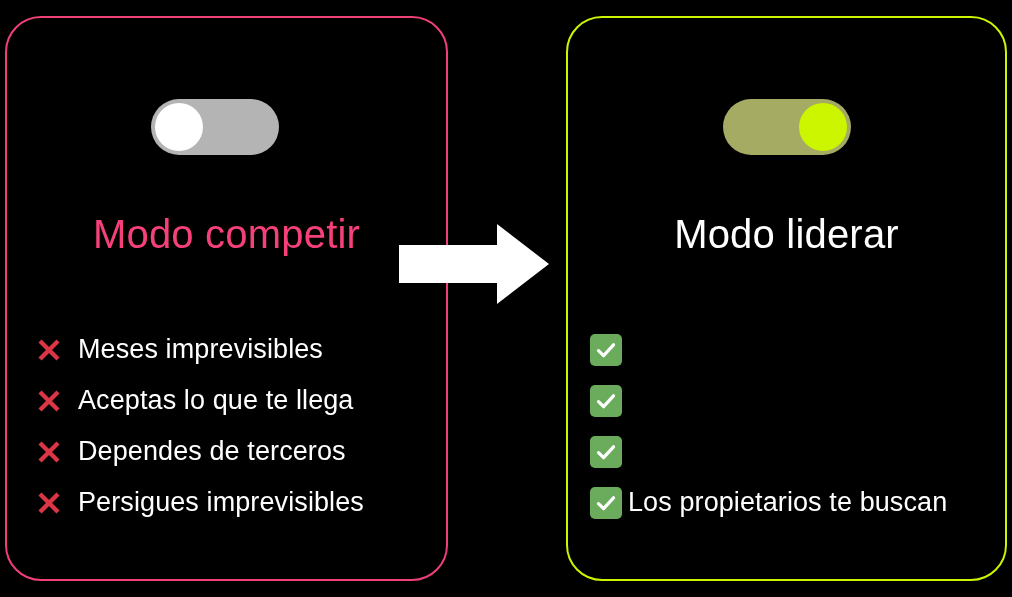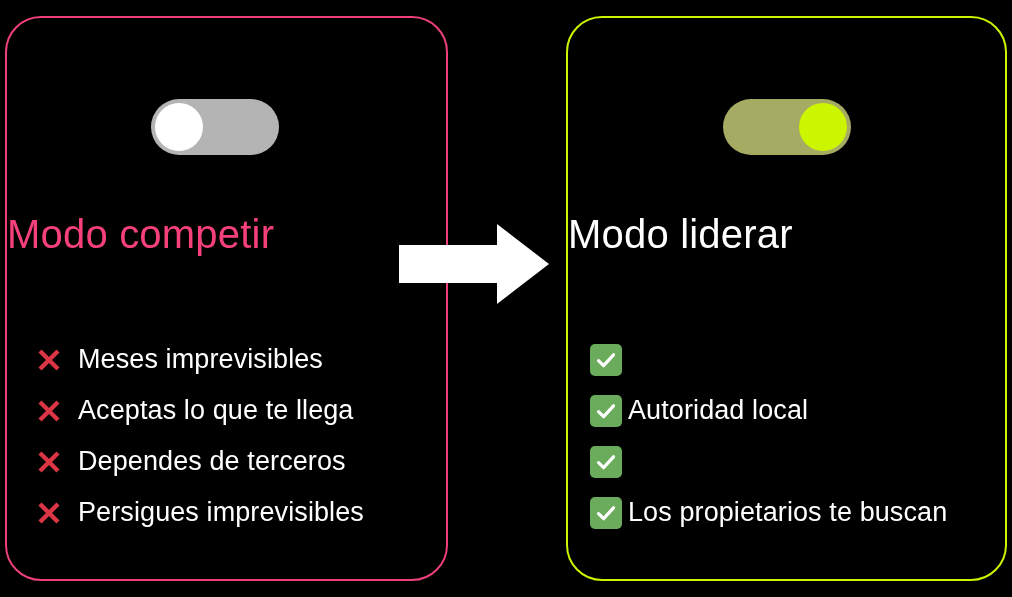--- a/index.html
+++ b/index.html
@@ -79,33 +79,34 @@
     right: 4px;
     background: #ccf500;
   }
 
   
   .card-title {
     position: absolute;
     left: 0;
     right: 0;
     top: 194px;
+    text-align: center;
     font-size: 40px;
     font-weight: 300;
     letter-spacing: 0.2px;
     line-height: 1.1;
     white-space: nowrap;
   }
   .title-compete { color: #f5407a; }
   .title-lead    { color: #ffffff; }
 
   
   .feature-list {
     position: absolute;
-    top: 316px;
+    top: 306px;
   }
   .list-left  { left: 27px; }
   .list-right { left: 22px; }
 
   .feature-row {
     display: flex;
     align-items: center;
     height: 51px;
   }
   .feature-label {
@@ -222,21 +223,20 @@
           </svg>
         </span>
       </div>
 
       <div class="feature-row">
         <span class="check-slot">
           <svg width="24" height="24" viewBox="0 0 24 24" aria-hidden="true">
             <path d="M4.5 12.6 L9.6 17.7 L19.5 6.8" fill="none" stroke="#ffffff" stroke-width="3.2" stroke-linecap="round" stroke-linejoin="round"></path>
           </svg>
         </span>
-        <span class="feature-label">Autoridad local</span>
       </div>
 
       <div class="feature-row">
         <span class="check-slot">
           <svg width="24" height="24" viewBox="0 0 24 24" aria-hidden="true">
             <path d="M4.5 12.6 L9.6 17.7 L19.5 6.8" fill="none" stroke="#ffffff" stroke-width="3.2" stroke-linecap="round" stroke-linejoin="round"></path>
           </svg>
         </span>
       </div>
 

